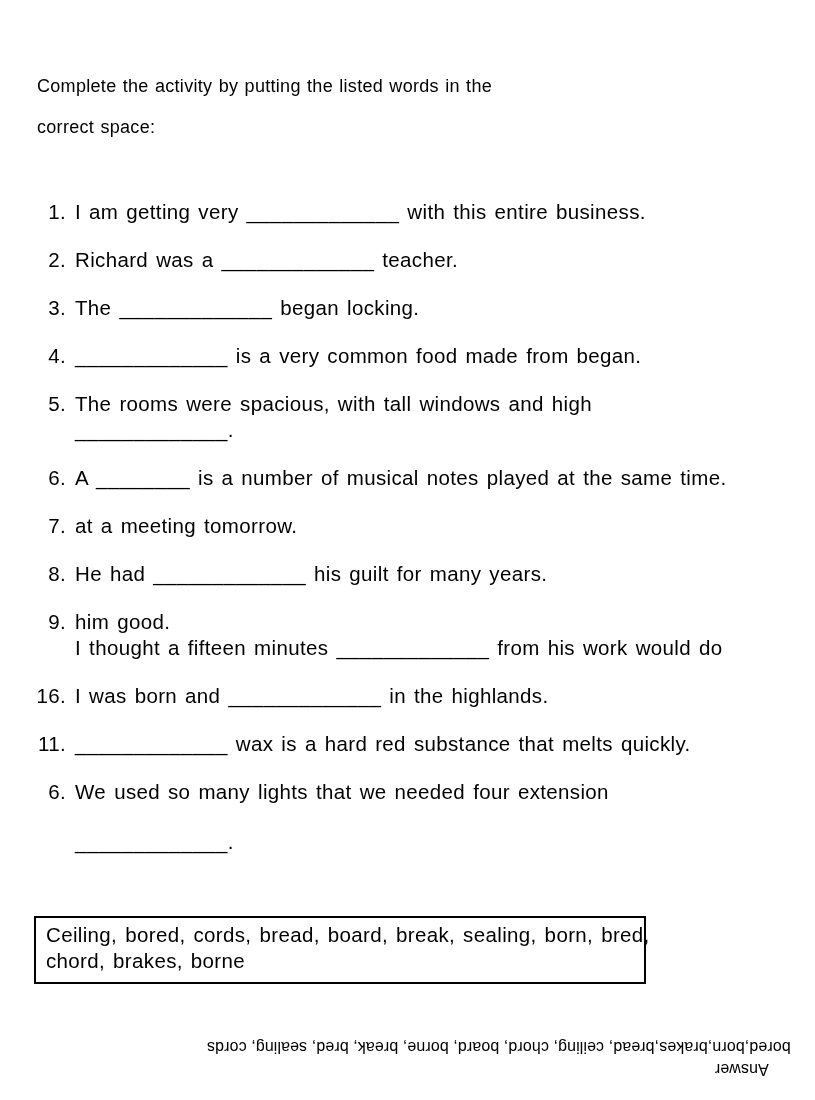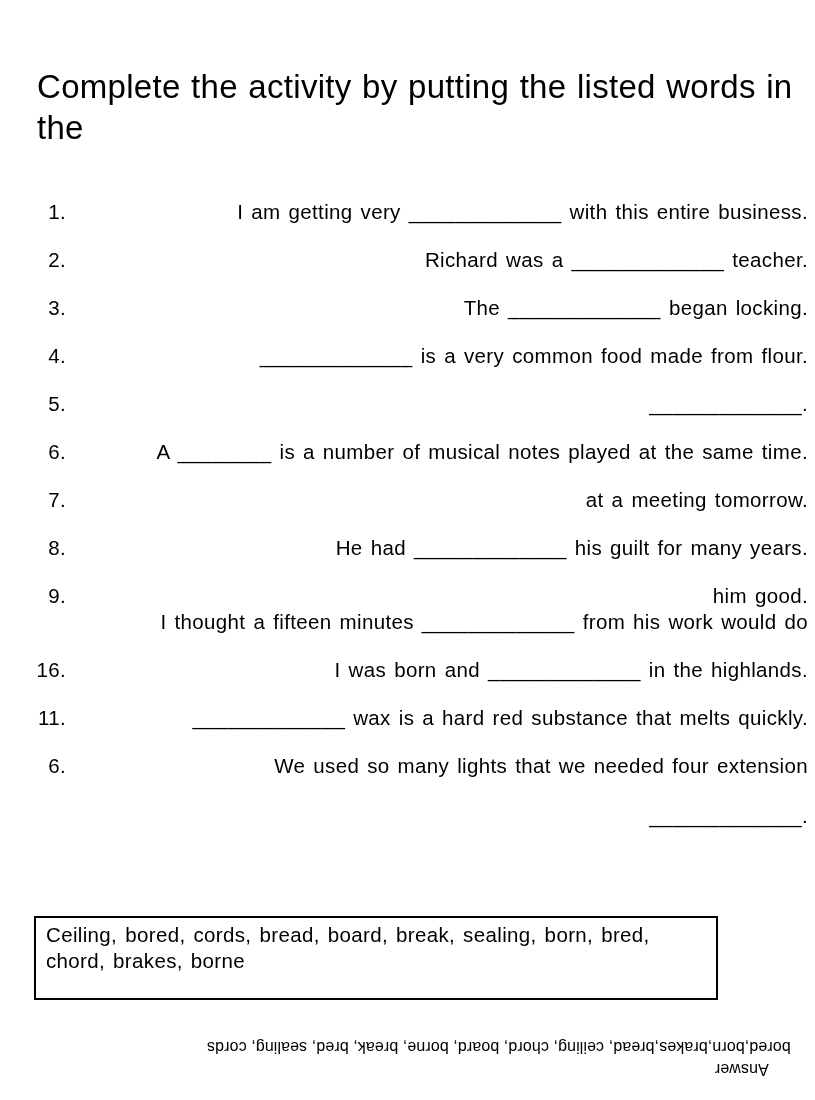--- a/index.html
+++ b/index.html
@@ -12,21 +12,21 @@
     height: 1100px;
     position: relative;
     font-family: "Liberation Sans", sans-serif;
     color: #000000;
     overflow: hidden;
   }
   .page-title {
     position: absolute;
     left: 37px;
     top: 66px;
-    font-size: 33px;
+    font-size: 18px;
     line-height: 41px;
     letter-spacing: 0.3px;
     word-spacing: 1px;
   }
   .items-list {
     position: absolute;
     left: 30px;
     top: 199px;
     width: 778px;
     font-size: 20.5px;
@@ -43,33 +43,32 @@
     flex: 0 0 36px;
     text-align: right;
     margin-right: 9px;
     white-space: nowrap;
   }
   .item .txt {
     flex: 1 1 auto;
   }
   .item .line {
     white-space: nowrap;
-    text-align: right;
   }
   .item .line.gap {
     margin-top: 24px;
   }
   .word-bank {
     position: absolute;
     left: 34px;
     top: 916px;
-    width: 684px;
+    width: 612px;
     box-sizing: border-box;
     border: 2px solid #000000;
-    padding: 4px 10px 24px 10px;
+    padding: 4px 10px 8px 10px;
     font-size: 20.5px;
     line-height: 26px;
     letter-spacing: 0.35px;
     word-spacing: 2px;
     background: #ffffff;
   }
   .word-bank .bank-line {
     white-space: nowrap;
   }
   .answer-key {
@@ -85,20 +84,21 @@
   }
   .answer-key .answer-label {
     padding-left: 22px;
   }
 </style>
 </head>
 <body>
 
 <div class="page-title">
   <div>Complete the activity by putting the listed words in the</div>
+  <div>correct space:</div>
 </div>
 
 <div class="items-list">
     <div class="item">
       <div class="num">1.</div>
       <div class="txt">
         <div class="line">I am getting very _____________ with this entire business.</div>
       </div>
     </div>
     <div class="item">
@@ -109,26 +109,27 @@
     </div>
     <div class="item">
       <div class="num">3.</div>
       <div class="txt">
         <div class="line">The _____________ began locking.</div>
       </div>
     </div>
     <div class="item">
       <div class="num">4.</div>
       <div class="txt">
-        <div class="line">_____________ is a very common food made from flour.</div>
+        <div class="line">_____________ is a very common food made from began.</div>
       </div>
     </div>
     <div class="item">
       <div class="num">5.</div>
       <div class="txt">
+        <div class="line">The rooms were spacious, with tall windows and high</div>
         <div class="line">_____________.</div>
       </div>
     </div>
     <div class="item">
       <div class="num">6.</div>
       <div class="txt">
         <div class="line">A ________ is a number of musical notes played at the same time.</div>
       </div>
     </div>
     <div class="item">

